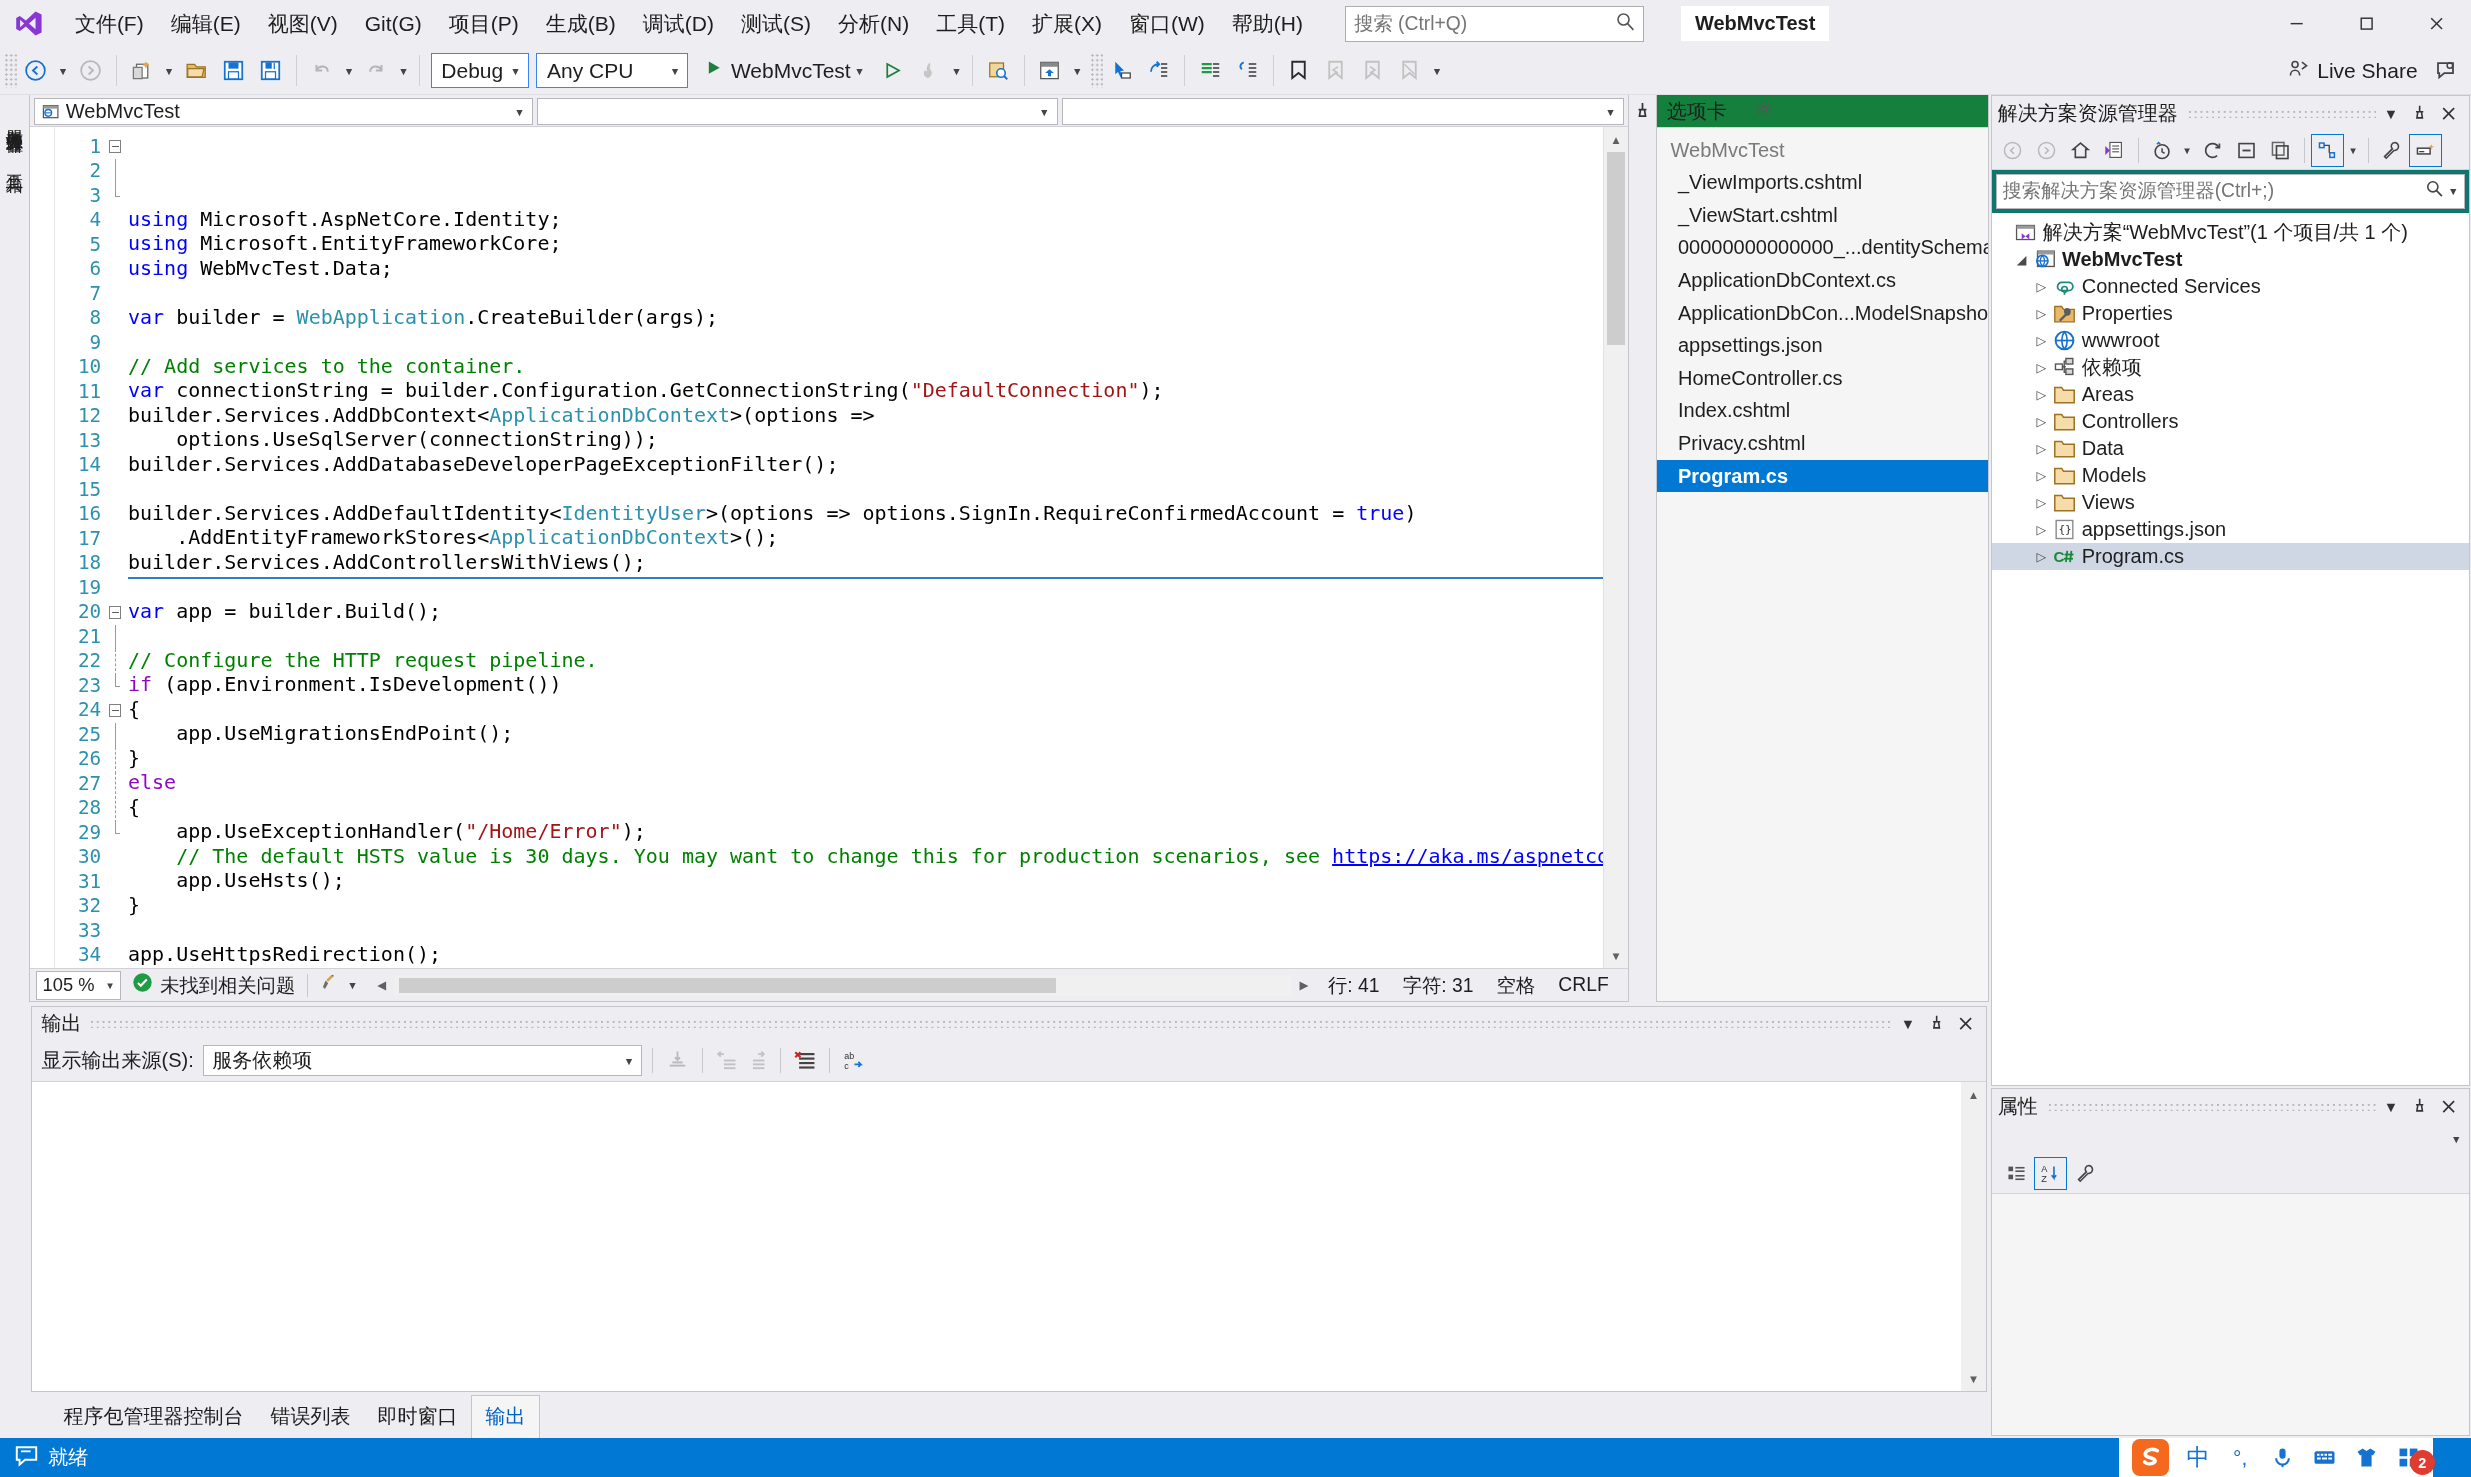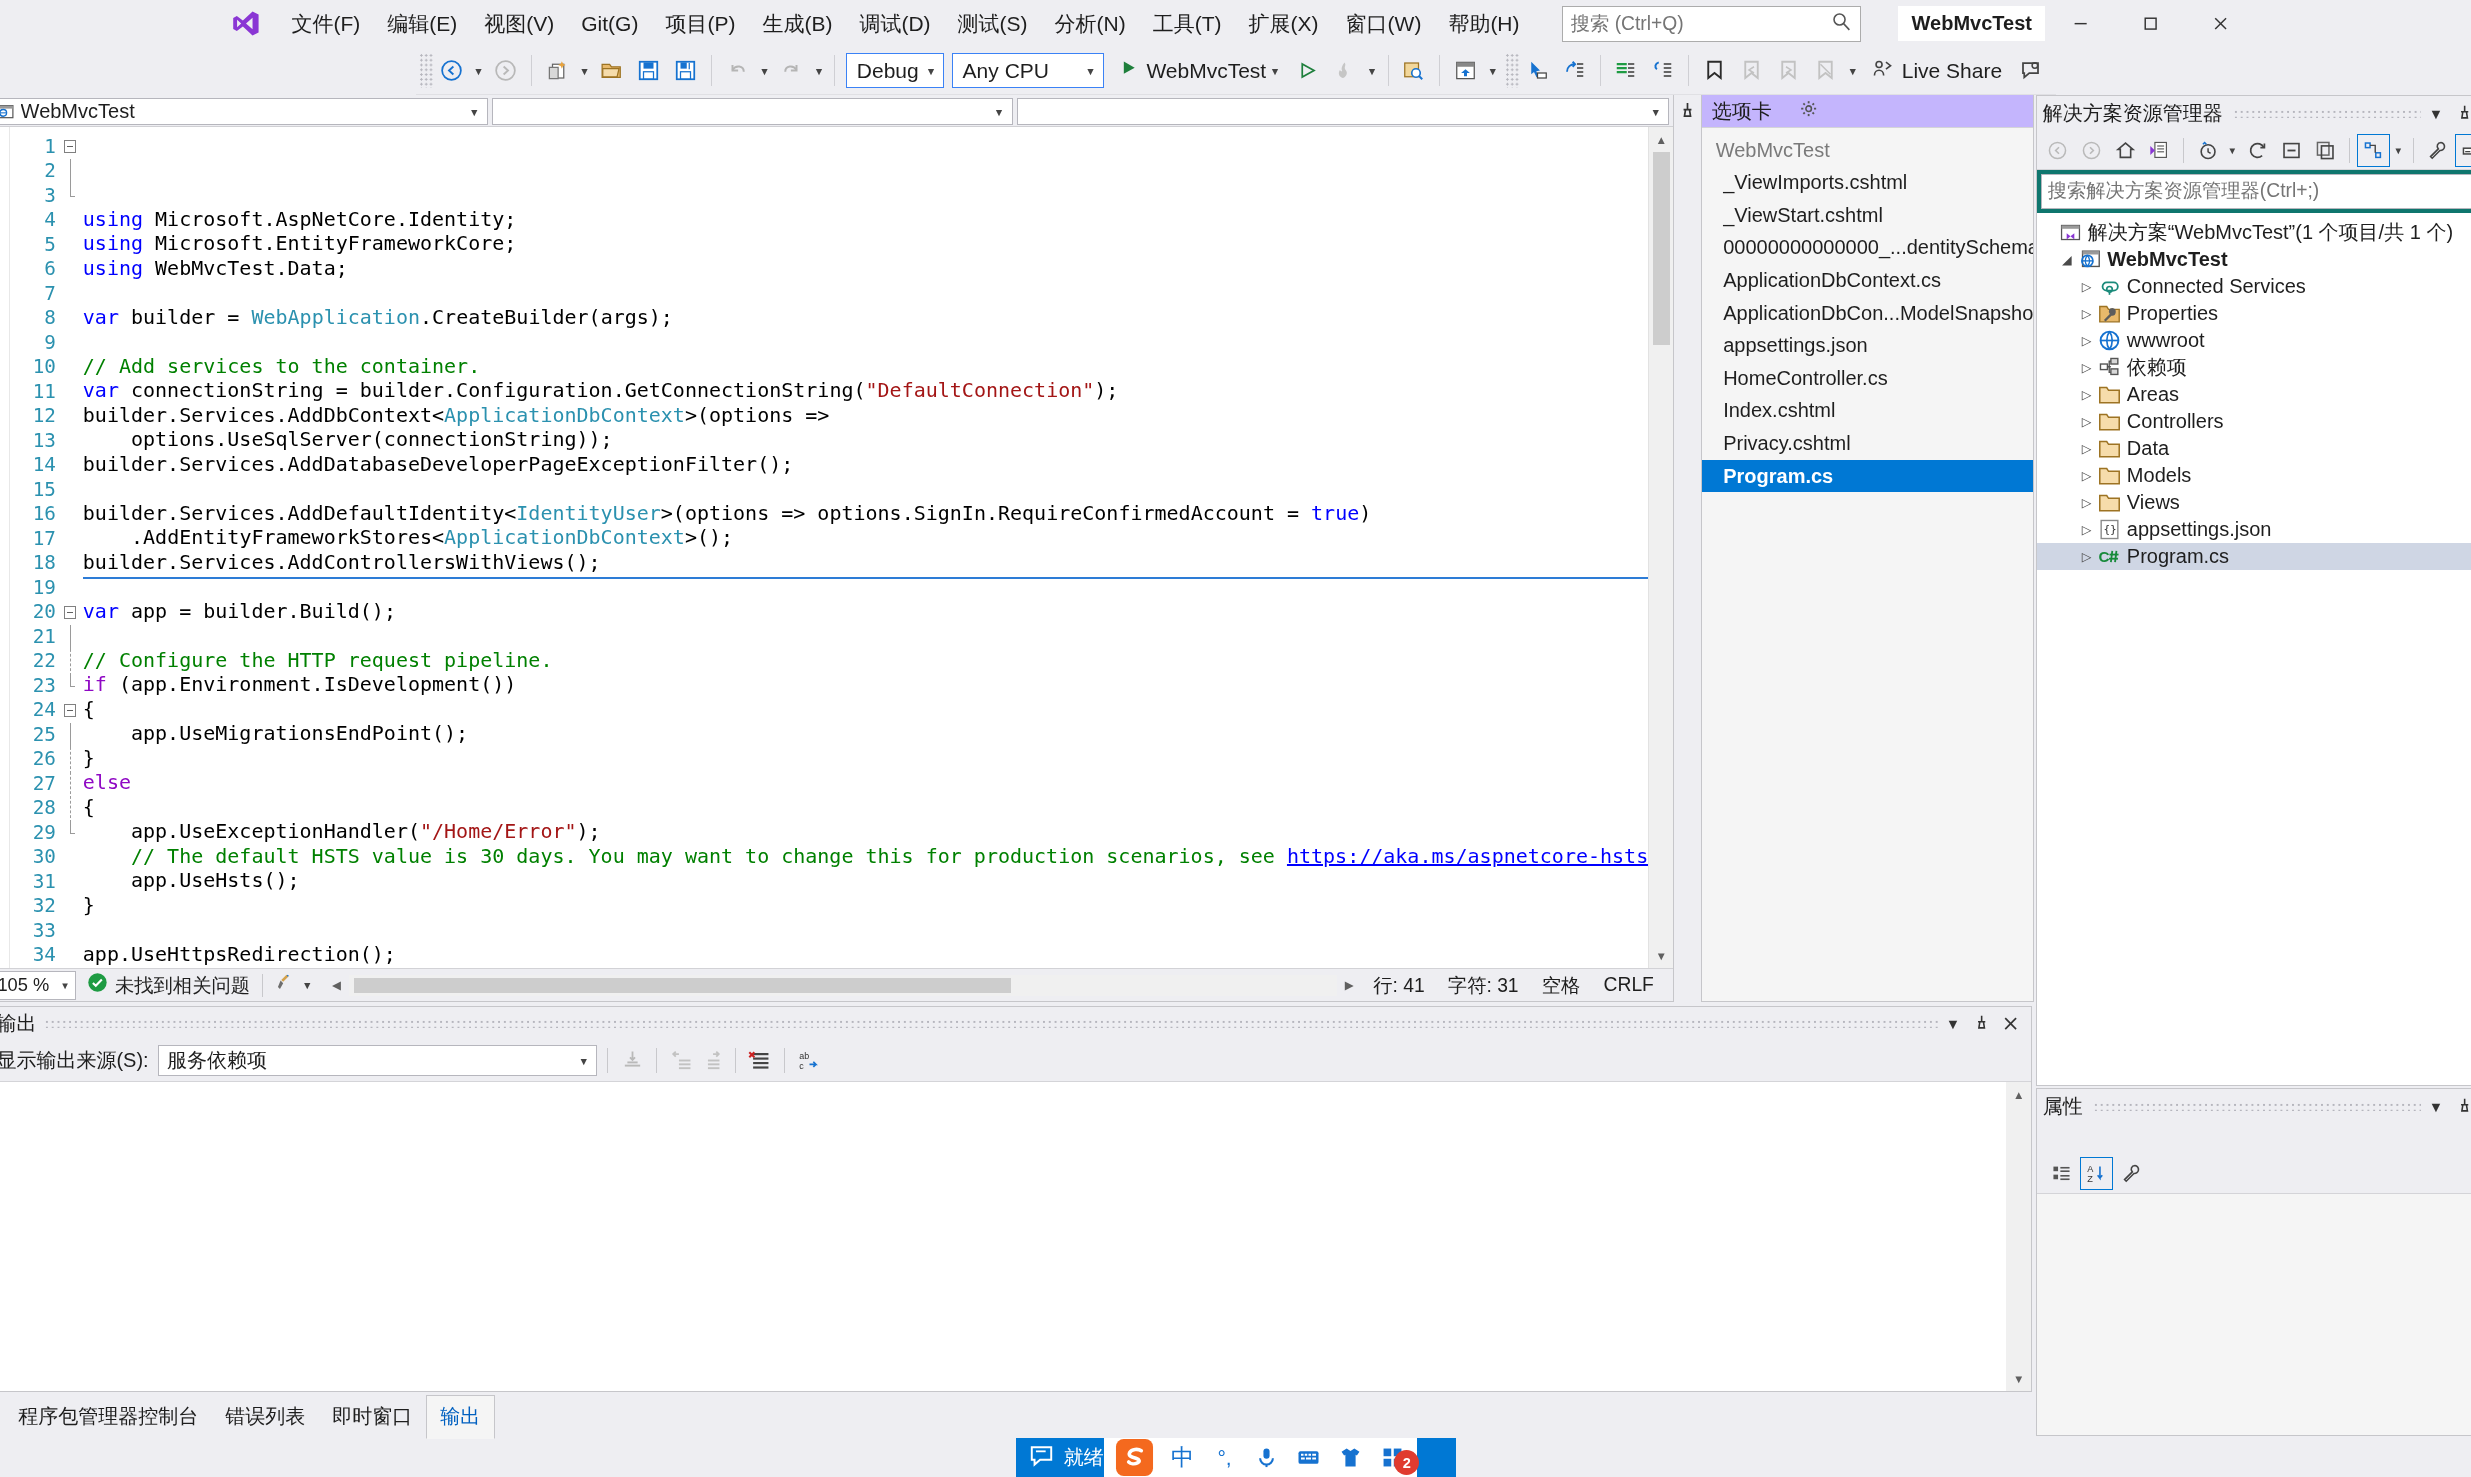--- a/index.html
+++ b/index.html
@@ -4,21 +4,21 @@
 <style>
   * { box-sizing: border-box; margin:0; padding:0; }
   html,body { width:2472px; height:1477px; overflow:hidden; }
   body {
     font-family: "Liberation Sans", sans-serif;
     background:#eeeef2;
     font-size:21px;
     color:#1e1e1e;
     -webkit-font-smoothing: antialiased;
   }
-  #app { position:relative; width:2472px; height:1477px; display:flex; flex-direction:column;align-items:center; }
+  #app { position:relative; width:2472px; height:1477px; display:flex; flex-direction:column; }
 
   
   .titlebar { height:47px; background:#eeeef2; display:flex; align-items:center; flex:0 0 47px; }
   .vs-logo { width:44px; height:44px; margin-left:7.7px; display:flex; align-items:center; justify-content:center; }
   .menubar { display:flex; align-items:center; height:47px; margin-left:9.7px; }
   .menu-item { padding:0 13.5px; height:47px; line-height:47px; font-size:21px; color:#1e1e1e; white-space:nowrap; }
   .search-wrap { margin-left:29px; width:299px; height:36px; background:#fff; border:1px solid #acacac;
                  display:flex; align-items:center; padding:0 7.7px; }
   .search-wrap input { border:0; outline:0; flex:1; font-size:19.3px; color:#6d6d6d; font-family:"Liberation Sans",sans-serif; background:transparent;}
   .win-title { margin-left:37px; background:#ffffff; padding:5.8px 13.5px; font-size:20px; font-weight:bold; color:#1e1e1e; }
@@ -108,21 +108,21 @@
   .es-sep { width:1px; height:23px; background:#c8c8cc; }
   .hscroll { flex:1; height:25px; display:flex; align-items:center; }
   .hs-arrow { width:25px; text-align:center; font-size:11.6px; color:#606060;}
   .hs-track { flex:1; height:21px; background:#f0f0f0; position:relative;}
   .hs-thumb { position:absolute; top:2.9px; left:4.8px; width:657px; height:15.4px; background:#cdcdcd;}
   .es-right { display:flex; align-items:center; gap:0; margin-right:7.7px;}
 
   
   .tabpanel { width:333px; flex:0 0 333px; background:#f5f5f5; border:1px solid #c6c6ca; border-top:0;
               display:flex; flex-direction:column; }
-  .tp-head { height:33px; background:#c4b5fd; display:flex; align-items:center; gap:27px; padding:0 9.7px;
+  .tp-head { height:33px; background:#15803d; display:flex; align-items:center; gap:27px; padding:0 9.7px;
              border-bottom:1px solid #d4d4d8; }
   .tp-title { font-size:20px; }
   .tp-list { flex:1; padding-top:5.8px; }
   .tp-group { font-size:20px; color:#7a7a7a; padding:4.8px 13.5px; }
   .tp-item { font-size:20px; padding:4.8px 13.5px 4.8px 21px; white-space:nowrap; overflow:hidden; }
   .tp-item.sel { background:#0078d4; color:#fff; font-weight:bold; }
 
   
   .pincol { width:27px; flex:0 0 27px; background:#eeeef2; display:flex; justify-content:center; padding-top:5.8px;}
 

